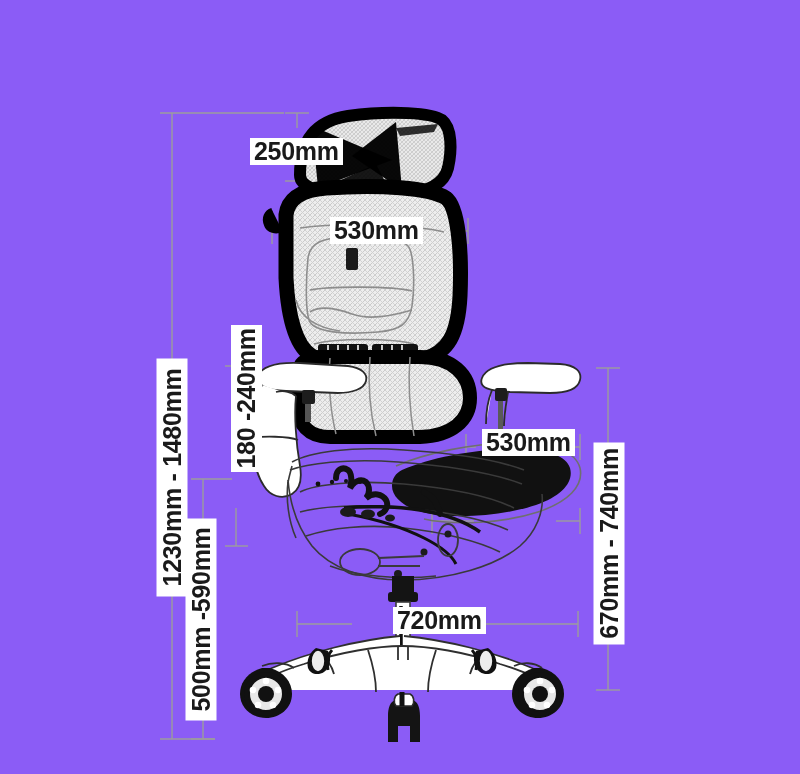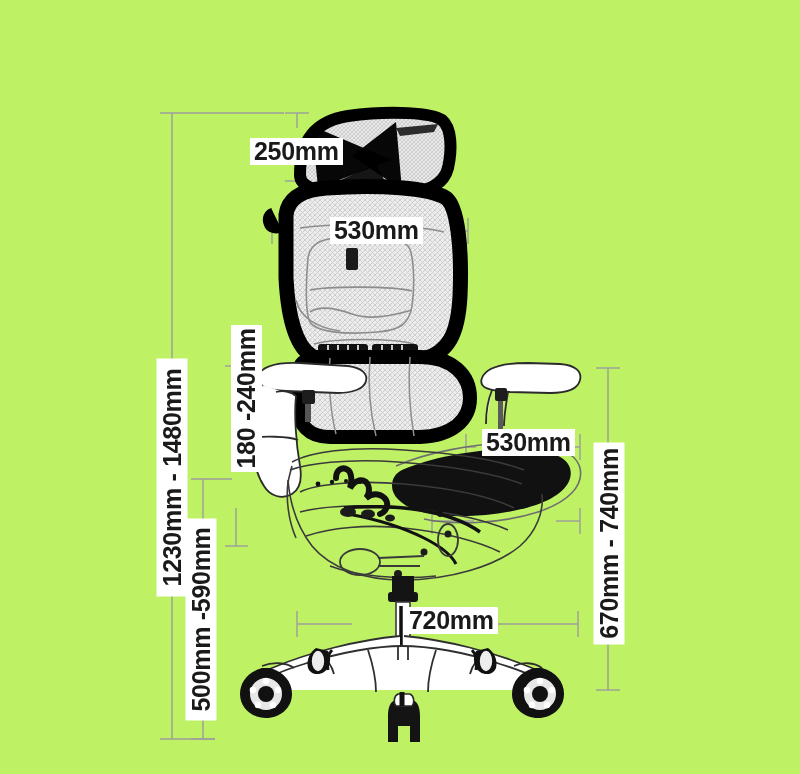--- a/index.html
+++ b/index.html
@@ -8,21 +8,21 @@
     padding: 0;
     background: #ffffff;
   }
   body {
     font-family: "Liberation Sans", sans-serif;
   }
   #stage {
     position: relative;
     width: 800px;
     height: 774px;
-    background: #bef264;
+    background: #8b5cf6;
     overflow: hidden;
   }
   #drawing {
     position: absolute;
     left: 0;
     top: 0;
     width: 800px;
     height: 774px;
   }
   .dim-label {
@@ -350,15 +350,15 @@
 
   <div class="dim-label dim-h" style="left:482px;top:429px;">530mm</div>
 
 
   <div class="dim-label dim-v rot" style="left:53px;top:462px;width:236px;text-align:center;">1230mm - 1480mm</div>
 
   <div class="dim-label dim-v rot" style="left:100px;top:604px;width:200px;text-align:center;">500mm -590mm</div>
 
   <div class="dim-label dim-v rot" style="left:508px;top:528px;width:200px;text-align:center;">670mm - 740mm</div>
 
-  <div class="dim-label dim-h" style="left:393px;top:607px;margin-left:12px;">720mm</div>
+  <div class="dim-label dim-h" style="left:393px;top:607px;">720mm</div>
 
 </div>
 
 </body></html>

